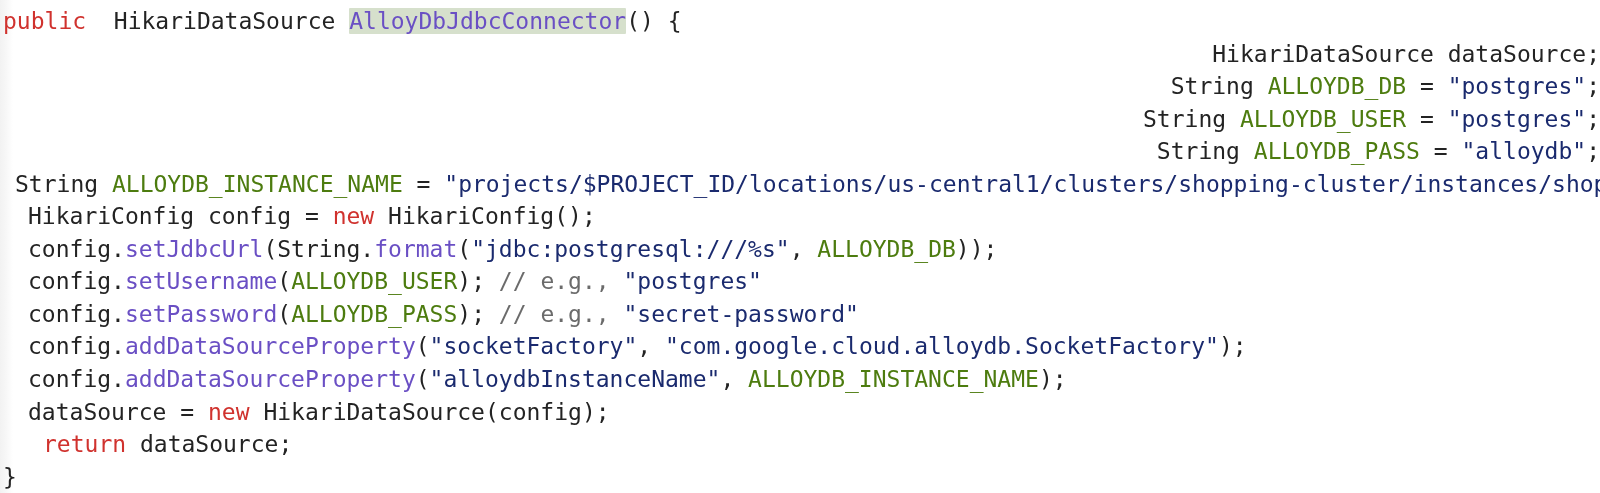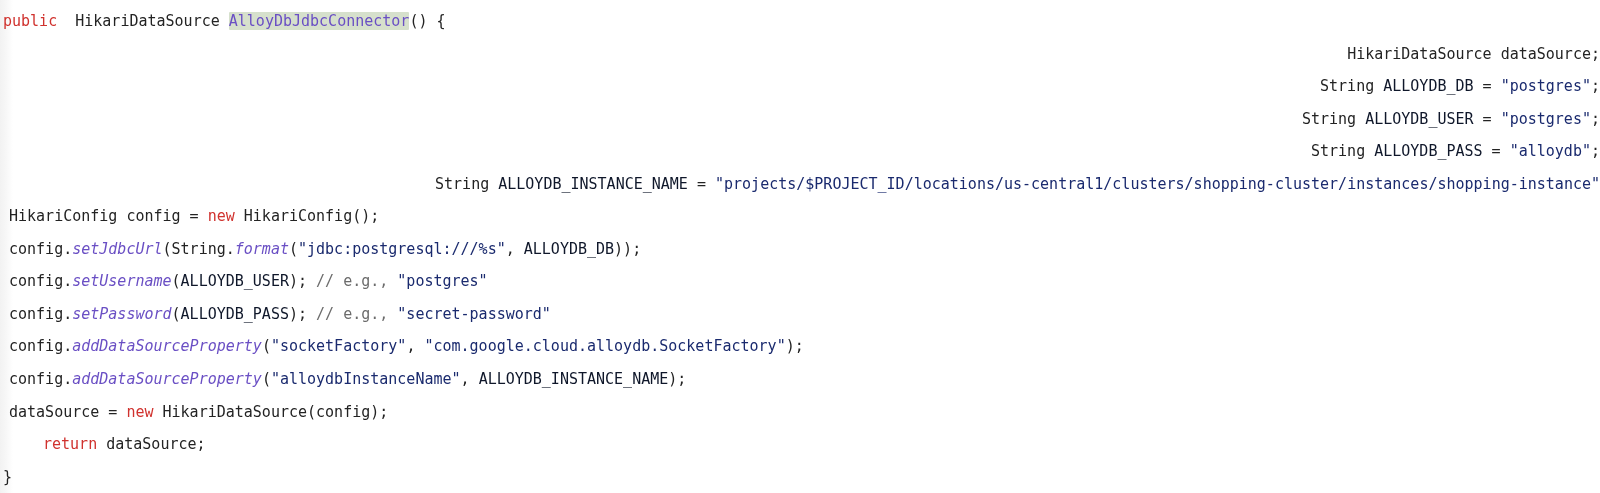--- a/index.html
+++ b/index.html
@@ -9,21 +9,21 @@
     background: #ffffff;
   }
 
   #code-view {
     position: relative;
     width: 1600px;
     height: 493px;
     background: #ffffff;
     overflow: hidden;
     font-family: "DejaVu Sans Mono", "Liberation Mono", monospace;
-    font-size: 15px;
+    font-size: 23px;
     line-height: 32.55px;
     letter-spacing: 0px;
     -webkit-font-smoothing: antialiased;
   }
 
   
   #gutter-strip {
     position: absolute;
     left: 0;
     top: 0;
@@ -42,28 +42,28 @@
 
   .code-line {
     height: 32.55px;
     white-space: pre;
     color: #232323;
   }
 
   
   .ind-0 { padding-left: 3px;  }
   .ind-1 { padding-left: 15px; text-align: right; }
-  .ind-2 { padding-left: 9px; }
+  .ind-2 { padding-left: 28px; }
   .ind-3 { padding-left: 43px; }
 
   
   .tok-plain    { color: #232323; }
   .tok-keyword  { color: #d0322e; }
-  .tok-method   { color: #6a4fc4; font-style: italic; }
-  .tok-ident    { color: #0f172a; }
+  .tok-method   { color: #6a4fc4; }
+  .tok-ident    { color: #4d7c0f; }
   .tok-string   { color: #1a2a6e; }
   .tok-comment  { color: #6b6b6b; }
   .tok-punct    { color: #232323; }
 
   
   .tok-highlight {
     color: #6a4fc4;
     background: #d6e0cc;
     border-radius: 1px;
   }

